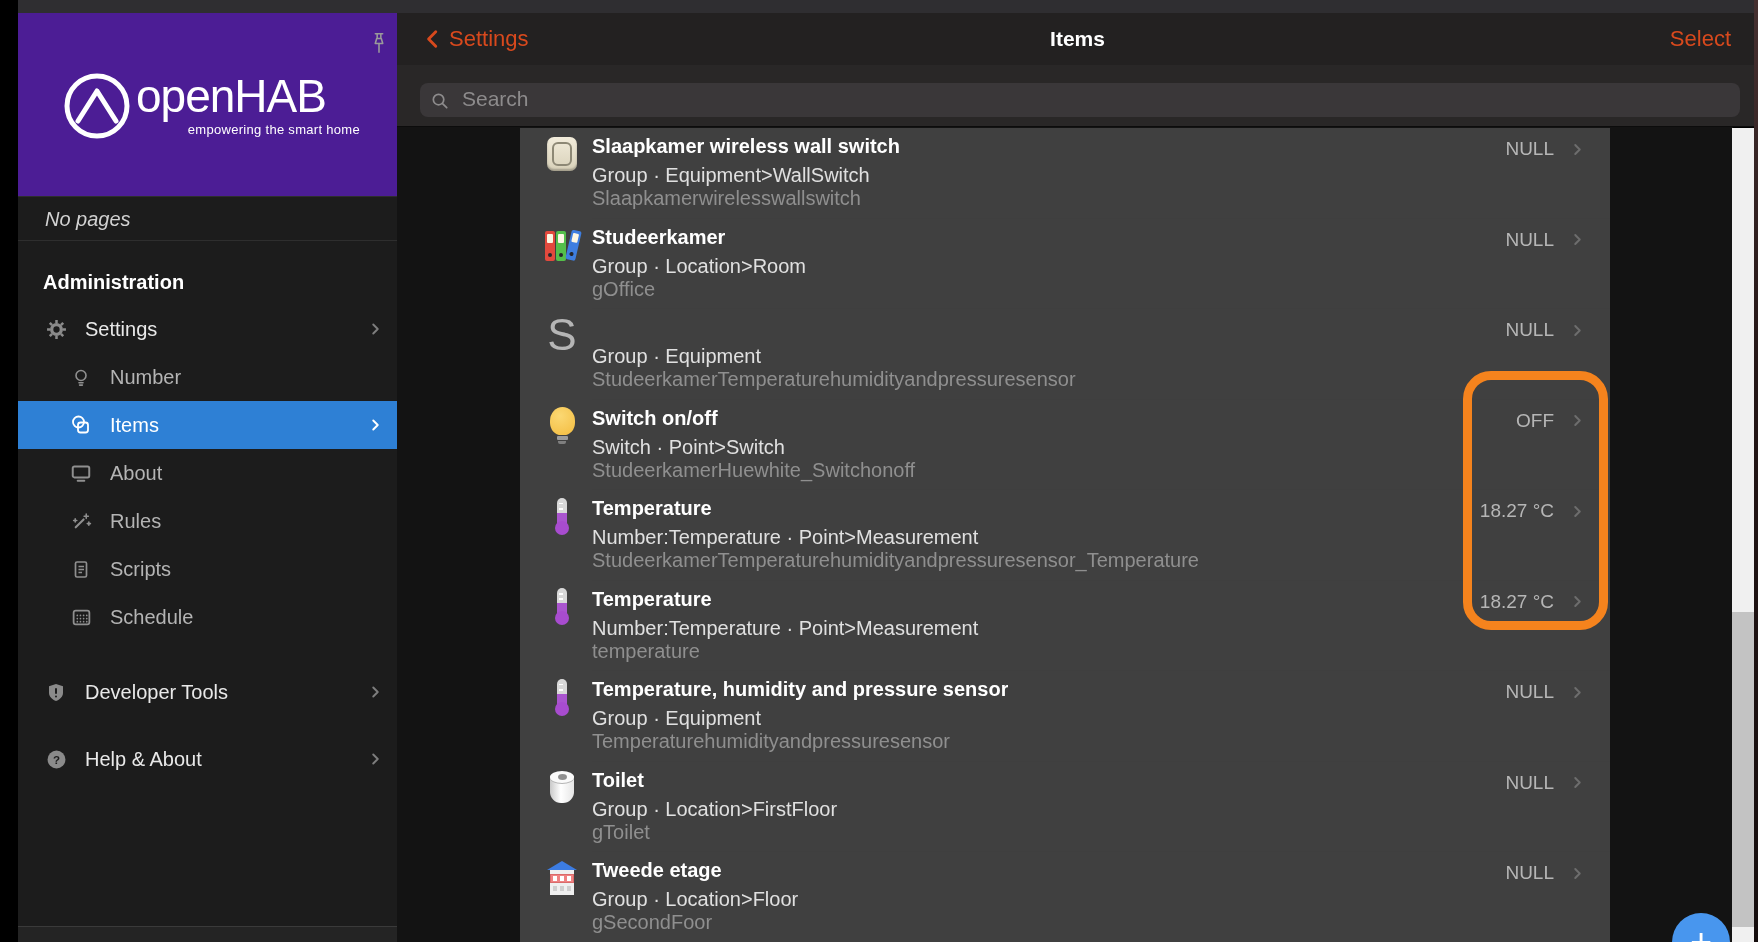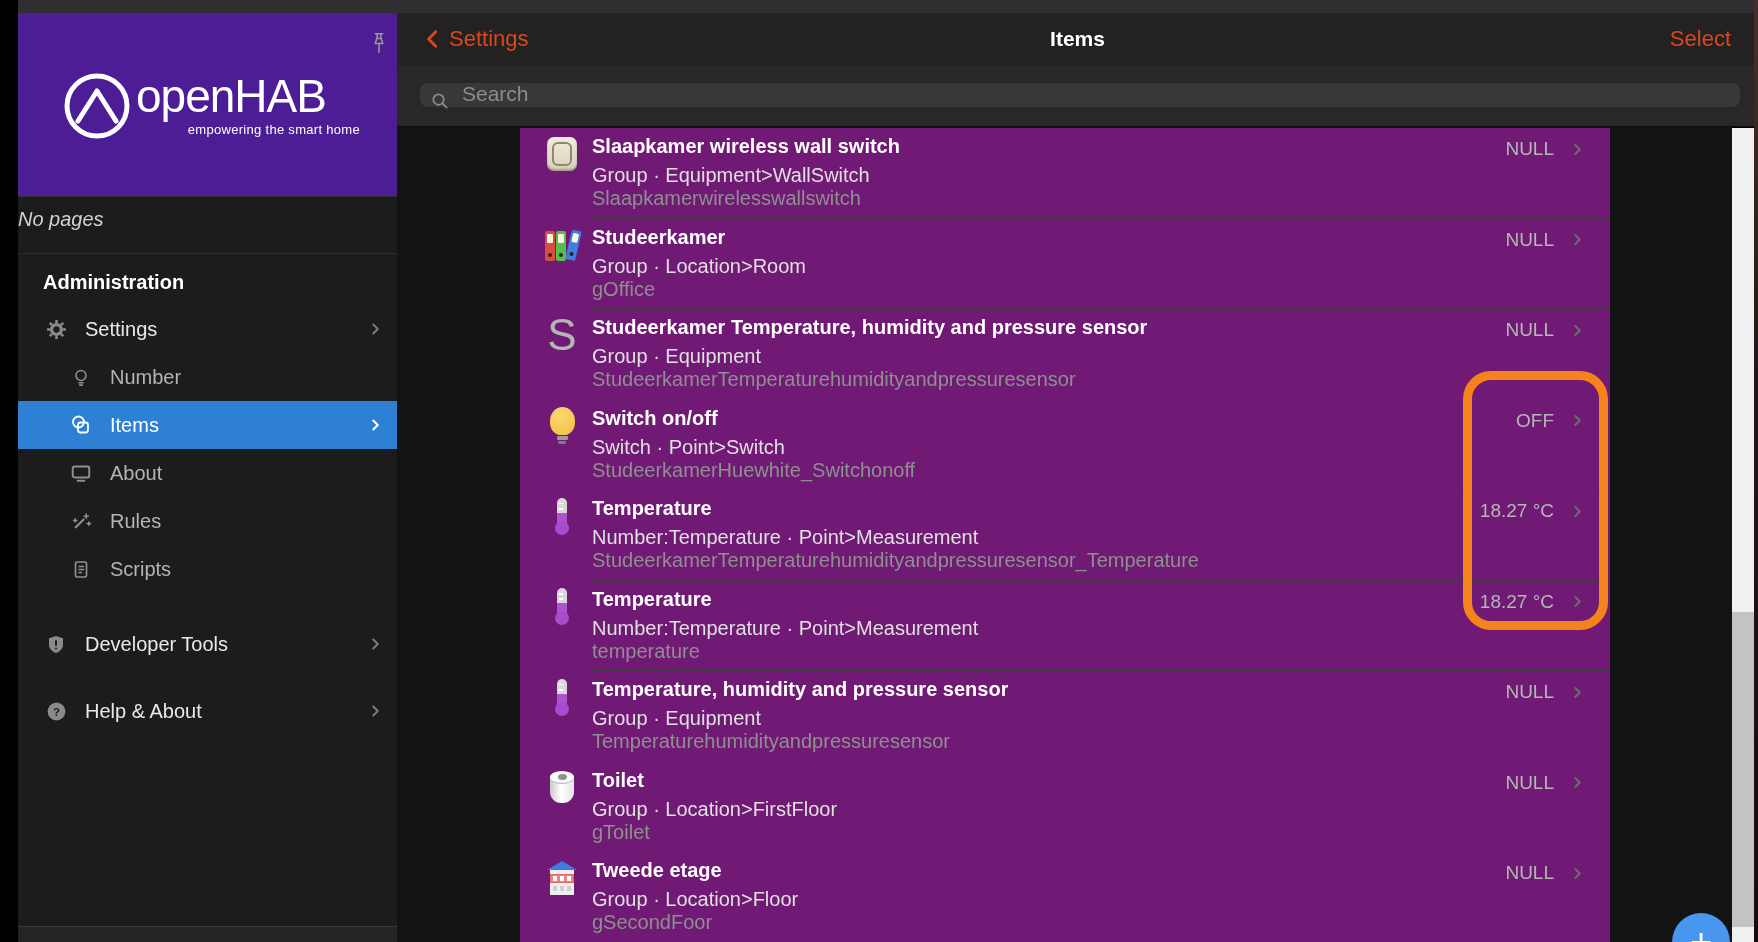--- a/index.html
+++ b/index.html
@@ -13,22 +13,22 @@
   .right-sliver{position:absolute;left:1754px;top:0;width:4px;height:942px;
     background:linear-gradient(#453030,#241616 40%,#150d0d);z-index:60;}
 
   
   .sidebar{position:absolute;left:18px;top:13px;width:379px;height:929px;background:#1c1c1c;}
   .logo-area{position:absolute;left:0;top:0;width:379px;height:183px;background:#4c1d95;}
   .logo-mark{position:absolute;left:44px;top:58px;}
   .brand{position:absolute;left:118px;top:56px;font-size:46px;letter-spacing:-1px;color:#fff;}
   .tagline{position:absolute;left:118px;top:109px;width:224px;text-align:right;font-size:13px;color:#fff;letter-spacing:.3px;}
   .pin-btn{position:absolute;left:346px;top:15px;width:30px;height:30px;color:#9a9a9a;display:flex;align-items:center;justify-content:center;}
-  .no-pages{position:absolute;left:0;top:183px;width:379px;height:58px;line-height:44px;
-    border-top:1px solid #2e2e2e;border-bottom:1px solid #2e2e2e;
+  .no-pages{position:absolute;left:0;top:183px;width:379px;height:45px;line-height:44px;
+    border-top:1px solid #2e2e2e;border-bottom:1px solid #2e2e2e;padding-left:27px;
     font-style:italic;font-size:20px;color:#d2d2d2;}
   .admin-title{position:absolute;left:0;top:245px;width:379px;height:48px;line-height:48px;
     padding-left:25px;font-size:20px;font-weight:bold;color:#fff;}
   .side-menu{position:absolute;left:0;top:292px;width:379px;}
   .side-item{position:relative;height:48px;display:flex;align-items:center;padding-left:52px;cursor:pointer;}
   .side-item.lvl1{padding-left:27px;}
   .side-item.gap-lg{margin-top:27px;}
   .side-item.gap-md{margin-top:19px;}
   .side-icon{width:22px;height:24px;display:flex;align-items:center;justify-content:center;color:#8f8f8f;flex:0 0 22px;}
   .side-item.lvl1 .side-icon{color:#8a8a8a;}
@@ -40,29 +40,29 @@
   .sidebar-footer{position:absolute;left:0;top:913px;width:379px;height:16px;background:#242424;border-top:1px solid #3a3a3a;}
 
   
   .navbar{position:absolute;left:397px;top:13px;width:1361px;height:52px;background:#232121;}
   .nav-title{position:absolute;left:0;top:0;width:1361px;height:52px;line-height:52px;text-align:center;
     font-size:21px;font-weight:bold;color:#fff;}
   .back-link{position:absolute;left:25px;top:0;height:52px;display:flex;align-items:center;gap:5px;
     color:#d8491d;font-size:22px;cursor:pointer;}
   .select-link{position:absolute;right:27px;top:0;height:52px;line-height:52px;color:#d8491d;font-size:22px;cursor:pointer;}
   .subnavbar{position:absolute;left:397px;top:65px;width:1361px;height:62px;background:#292727;border-bottom:1px solid #0c0c0c;}
-  .search-field{position:absolute;left:23px;top:18px;width:1320px;height:24px;background:#3a3739;border:none;
+  .search-field{position:absolute;left:23px;top:18px;width:1320px;height:34px;background:#3a3739;border:none;
     border-radius:8px;color:#ffffff;font-size:21px;padding:0 8px 2px 42px;outline:none;
     font-family:"Liberation Sans","DejaVu Sans",sans-serif;}
   .search-field::placeholder{color:#8d8b8c;opacity:1;}
   .search-glyph{position:absolute;left:33px;top:26px;color:#8d8b8c;pointer-events:none;display:flex;}
 
   
   .main-page{position:absolute;left:397px;top:127px;width:1336px;height:815px;background:#131313;}
-  .items-list{position:absolute;left:520px;top:128px;width:1090px;background:#701a75;z-index:5;}
+  .items-list{position:absolute;left:520px;top:128px;width:1090px;background:#404040;z-index:5;}
   .row{position:relative;height:90.5px;cursor:pointer;}
   .row::after{content:"";position:absolute;left:72px;right:0;bottom:0;height:1px;background:#3f3f3f;}
   .row:last-child::after{display:none;}
   .row-icon{position:absolute;left:25px;top:8px;width:34px;height:36px;display:flex;align-items:center;justify-content:center;}
   .row-title{position:absolute;left:72px;top:7px;max-width:930px;font-size:20px;font-weight:bold;color:#fff;white-space:nowrap;overflow:hidden;}
   .row-meta{position:absolute;left:72px;top:36px;font-size:20px;color:#e0e0e0;white-space:nowrap;}
   .row-id{position:absolute;left:72px;top:59px;font-size:20px;color:#8f8f8f;white-space:nowrap;}
   .row-value{position:absolute;top:10px;right:25px;display:flex;align-items:center;gap:16px;}
   .value-text{font-size:19px;color:#b6b6b6;}
   .row-chevron{color:#6d6d6d;display:flex;}
@@ -197,20 +197,30 @@
         <div class="side-item">
     <span class="side-icon">
             <svg width="20" height="21" viewBox="0 0 20 20" fill="none" stroke="currentColor" stroke-width="1.7">
               <rect x="4.5" y="2.5" width="11" height="15" rx="1.5"></rect>
               <path d="M7.5 7H13M7.5 10H13M7.5 13H11"></path>
             </svg>
           </span>
     <span class="side-label">Scripts</span>
 
   </div>
+        <div class="side-item">
+    <span class="side-icon">
+            <svg width="21" height="21" viewBox="0 0 20 20" fill="none" stroke="currentColor" stroke-width="1.7">
+              <rect x="2.5" y="3.5" width="15" height="13" rx="2"></rect>
+              <path d="M6 8h.01M9 8h.01M12 8h.01M15 8h.01M6 11h.01M9 11h.01M12 11h.01M15 11h.01M6 14h.01M9 14h.01M12 14h.01M15 14h.01" stroke-width="1.6" stroke-linecap="round"></path>
+            </svg>
+          </span>
+    <span class="side-label">Schedule</span>
+
+  </div>
         <div class="side-item lvl1 gap-lg">
     <span class="side-icon">
             <svg width="20" height="21" viewBox="0 0 20 20">
               <path d="M10 1.5l7 2.3v6.4c0 4.3-3.2 6.6-7 8.3-3.8-1.7-7-4-7-8.3V3.8z" fill="currentColor"></path>
               <rect x="9" y="5.5" width="2" height="6" rx="1" fill="#1c1c1c"></rect>
               <rect x="9" y="13" width="2" height="2" rx="1" fill="#1c1c1c"></rect>
             </svg>
           </span>
     <span class="side-label">Developer Tools</span>
     <span class="side-chevron">
@@ -297,21 +307,20 @@
             <svg width="15" height="15" viewBox="0 0 20 20">
               <path d="M7 4l6 6-6 6" fill="none" stroke="currentColor" stroke-width="2.6" stroke-linecap="round" stroke-linejoin="round"></path>
             </svg>
           </span>
     </div>
   </div>
       <div class="row">
     <span class="row-icon">
           <span class="ic-letter">S</span>
         </span>
-    <div class="row-title">Studeerkamer Temperature, humidity and pressure sensor</div>
     <div class="row-meta">Group · Equipment</div>
     <div class="row-id">StudeerkamerTemperaturehumidityandpressuresensor</div>
     <div class="row-value">
       <span class="value-text">NULL</span>
       <span class="row-chevron">
             <svg width="15" height="15" viewBox="0 0 20 20">
               <path d="M7 4l6 6-6 6" fill="none" stroke="currentColor" stroke-width="2.6" stroke-linecap="round" stroke-linejoin="round"></path>
             </svg>
           </span>
     </div>

